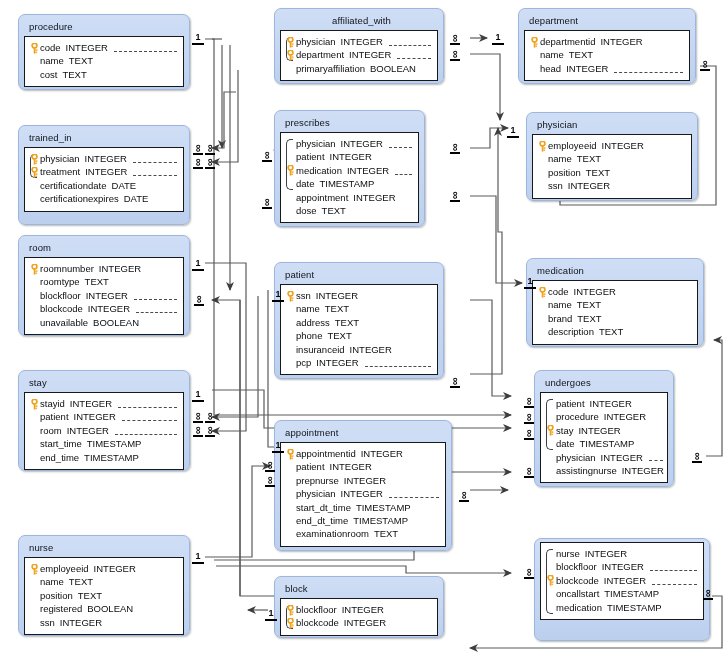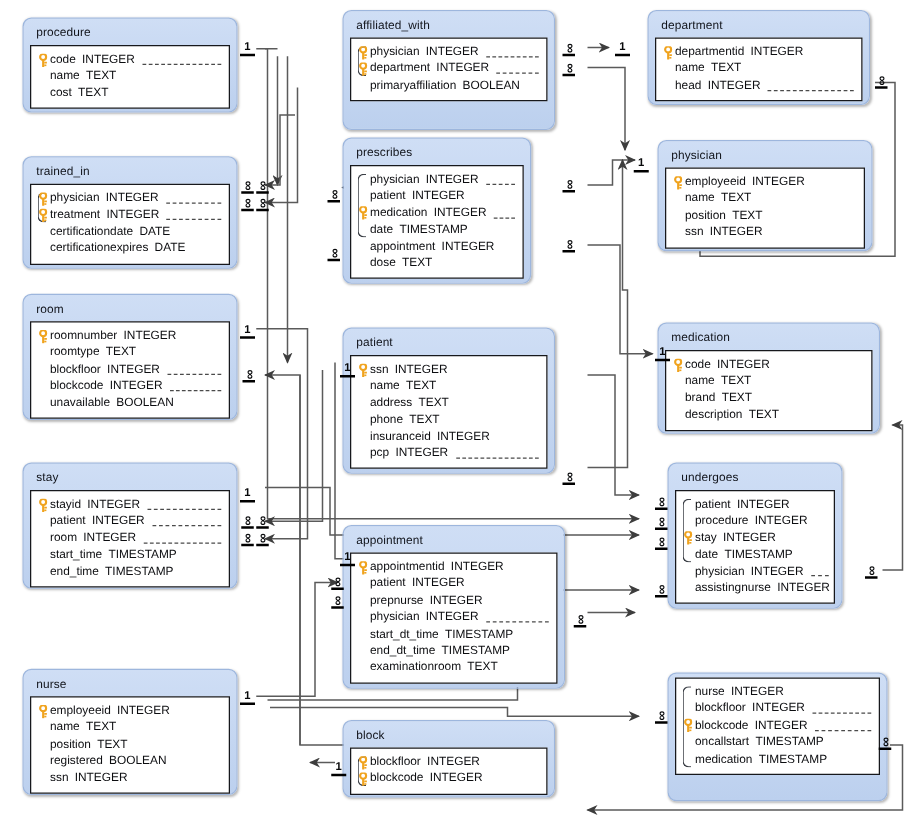--- a/index.html
+++ b/index.html
@@ -197,21 +197,21 @@
             <span class="nm">name</span>
             <span class="ty">TEXT</span>
           </div>
           <div class="fld">
             <span class="gut"></span>
             <span class="nm">cost</span>
             <span class="ty">TEXT</span>
           </div>
         </div>
       </div>
-      <div class="ent" style="left: 18px; top: 125px; width: 172px; height: 90px;">
+      <div class="ent" style="left: 18px; top: 125px; width: 172px; height: 100px;">
         <div class="title">trained_in</div>
         <div class="fields">
           <div class="brace" style="top: 5.5px; height: 22.8px;"></div>
           <div class="fld">
             <span class="gut">
               <svg class="keyicon" viewBox="0 0 9 11">
                 <circle cx="4.5" cy="2.6" r="2.4" fill="none" stroke="#f0a31e" stroke-width="1.7"></circle>
                 <rect x="3.7" y="4.4" width="1.7" height="6.2" fill="#f0a31e"></rect>
                 <rect x="5.4" y="6.4" width="2.1" height="1.4" fill="#f0a31e"></rect>
                 <rect x="5.4" y="8.6" width="1.7" height="1.3" fill="#f0a31e"></rect>
@@ -355,21 +355,21 @@
             <span class="nm">registered</span>
             <span class="ty">BOOLEAN</span>
           </div>
           <div class="fld">
             <span class="gut"></span>
             <span class="nm">ssn</span>
             <span class="ty">INTEGER</span>
           </div>
         </div>
       </div>
-      <div class="ent" style="left: 274px; top: 8px; width: 170px; height: 96px;">
+      <div class="ent" style="left: 274px; top: 8px; width: 170px; height: 76px; text-align: center;">
         <div class="title">affiliated_with</div>
         <div class="fields">
           <div class="brace" style="top: 5.5px; height: 22.8px;"></div>
           <div class="fld">
             <span class="gut">
               <svg class="keyicon" viewBox="0 0 9 11">
                 <circle cx="4.5" cy="2.6" r="2.4" fill="none" stroke="#f0a31e" stroke-width="1.7"></circle>
                 <rect x="3.7" y="4.4" width="1.7" height="6.2" fill="#f0a31e"></rect>
                 <rect x="5.4" y="6.4" width="2.1" height="1.4" fill="#f0a31e"></rect>
                 <rect x="5.4" y="8.6" width="1.7" height="1.3" fill="#f0a31e"></rect>

